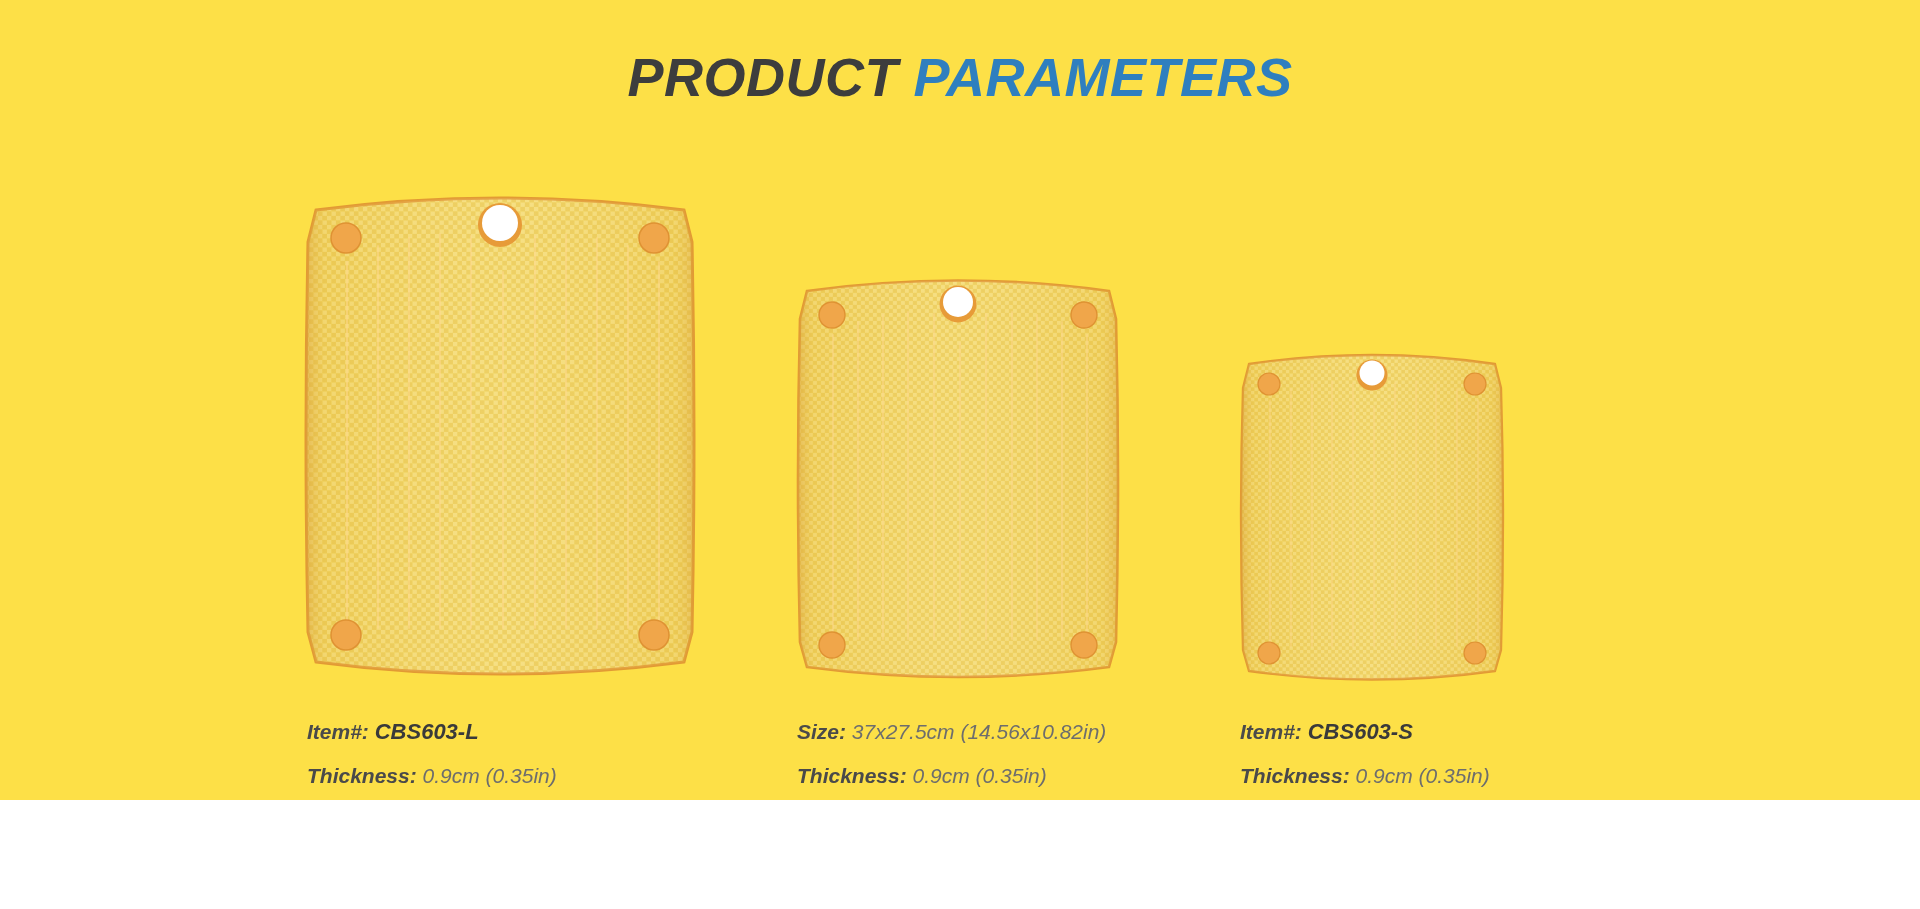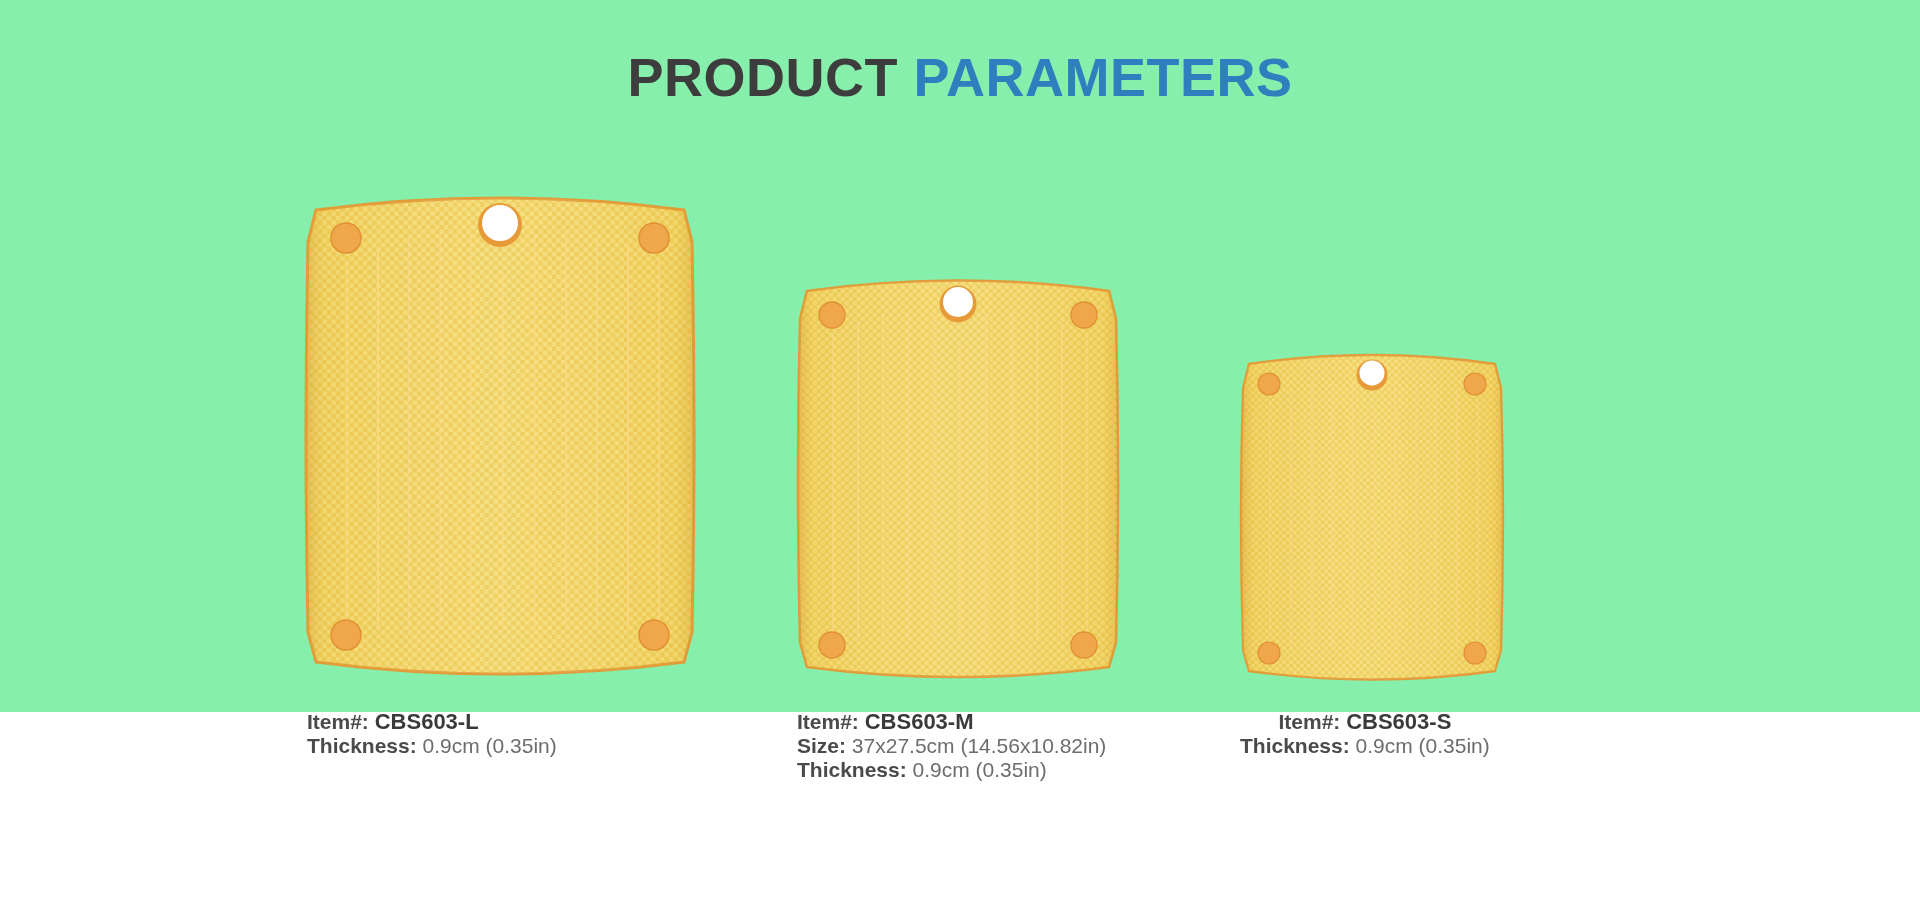--- a/index.html
+++ b/index.html
@@ -2,21 +2,21 @@
 <html><head>
 <meta charset="utf-8">
 <style>
   * { margin:0; padding:0; box-sizing:border-box; }
   html, body {
     width:1920px; height:909px;
     background:#ffffff;
     font-family:"Liberation Sans", sans-serif;
     overflow:hidden;
   }
-  .page { position:relative; width:1920px; height:712px; background:#86efac; }
+  .page { position:relative; width:1920px; height:800px; background:#fde047;font-style:italic; }
 
   
   .title-wrap {
     position:absolute; top:48px; left:0; width:1920px;
     text-align:center;
   }
   .title {
     font-size:54px;
     font-weight:bold;
     letter-spacing:0.5px;
@@ -46,21 +46,21 @@
   .board svg { display:block; overflow:visible; }
 
   
   .specs {
     position:absolute;
     white-space:nowrap;
     color:#5a5a5a;
   }
   .spec-line {
     font-size:21px;
-    line-height:24px;
+    line-height:44px;
     color:#6b6b6b;
   }
   .spec-line .lbl {
     font-weight:bold;
     color:#4a4a4a;
   }
   .spec-line .val { color:#6d6d6d; }
   .spec-line.item .val {
     font-weight:bold;
     color:#3a3a3a;
@@ -240,22 +240,20 @@
 
             <g>
               <circle cx="165" cy="39" r="18.5" fill="#e79b38"></circle>
               <circle cx="165" cy="37" r="15" fill="#ffffff"></circle>
             </g>
           </svg>
         </div>
       </div>
 
       <div class="specs" style="left:4px; top:530px;">
-        <div class="spec-line item"><span class="lbl">Item#:</span>
-          <span class="val">CBS603-M</span></div>
         <div class="spec-line"><span class="lbl">Size:</span>
           <span class="val">37x27.5cm (14.56x10.82in)</span></div>
         <div class="spec-line"><span class="lbl">Thickness:</span>
           <span class="val">0.9cm (0.35in)</span></div>
       </div>
     </div>
 
     <div class="product" id="p-small" style="left:1237px; width:400px; height:700px;">
 
       <div class="board-slot" style="position:absolute; top:0; left:0; width:270px; height:510px;">
@@ -329,21 +327,21 @@
             </g>
 
             <g>
               <circle cx="135" cy="33" r="15.5" fill="#e79b38"></circle>
               <circle cx="135" cy="31" r="12.5" fill="#ffffff"></circle>
             </g>
           </svg>
         </div>
       </div>
 
-      <div class="specs" style="left:3px; top:530px;text-align:center;">
+      <div class="specs" style="left:3px; top:530px;">
         <div class="spec-line item"><span class="lbl">Item#:</span>
           <span class="val">CBS603-S</span></div>
         <div class="spec-line"><span class="lbl">Thickness:</span>
           <span class="val">0.9cm (0.35in)</span></div>
       </div>
     </div>
 
   </div>
 </div>
 

